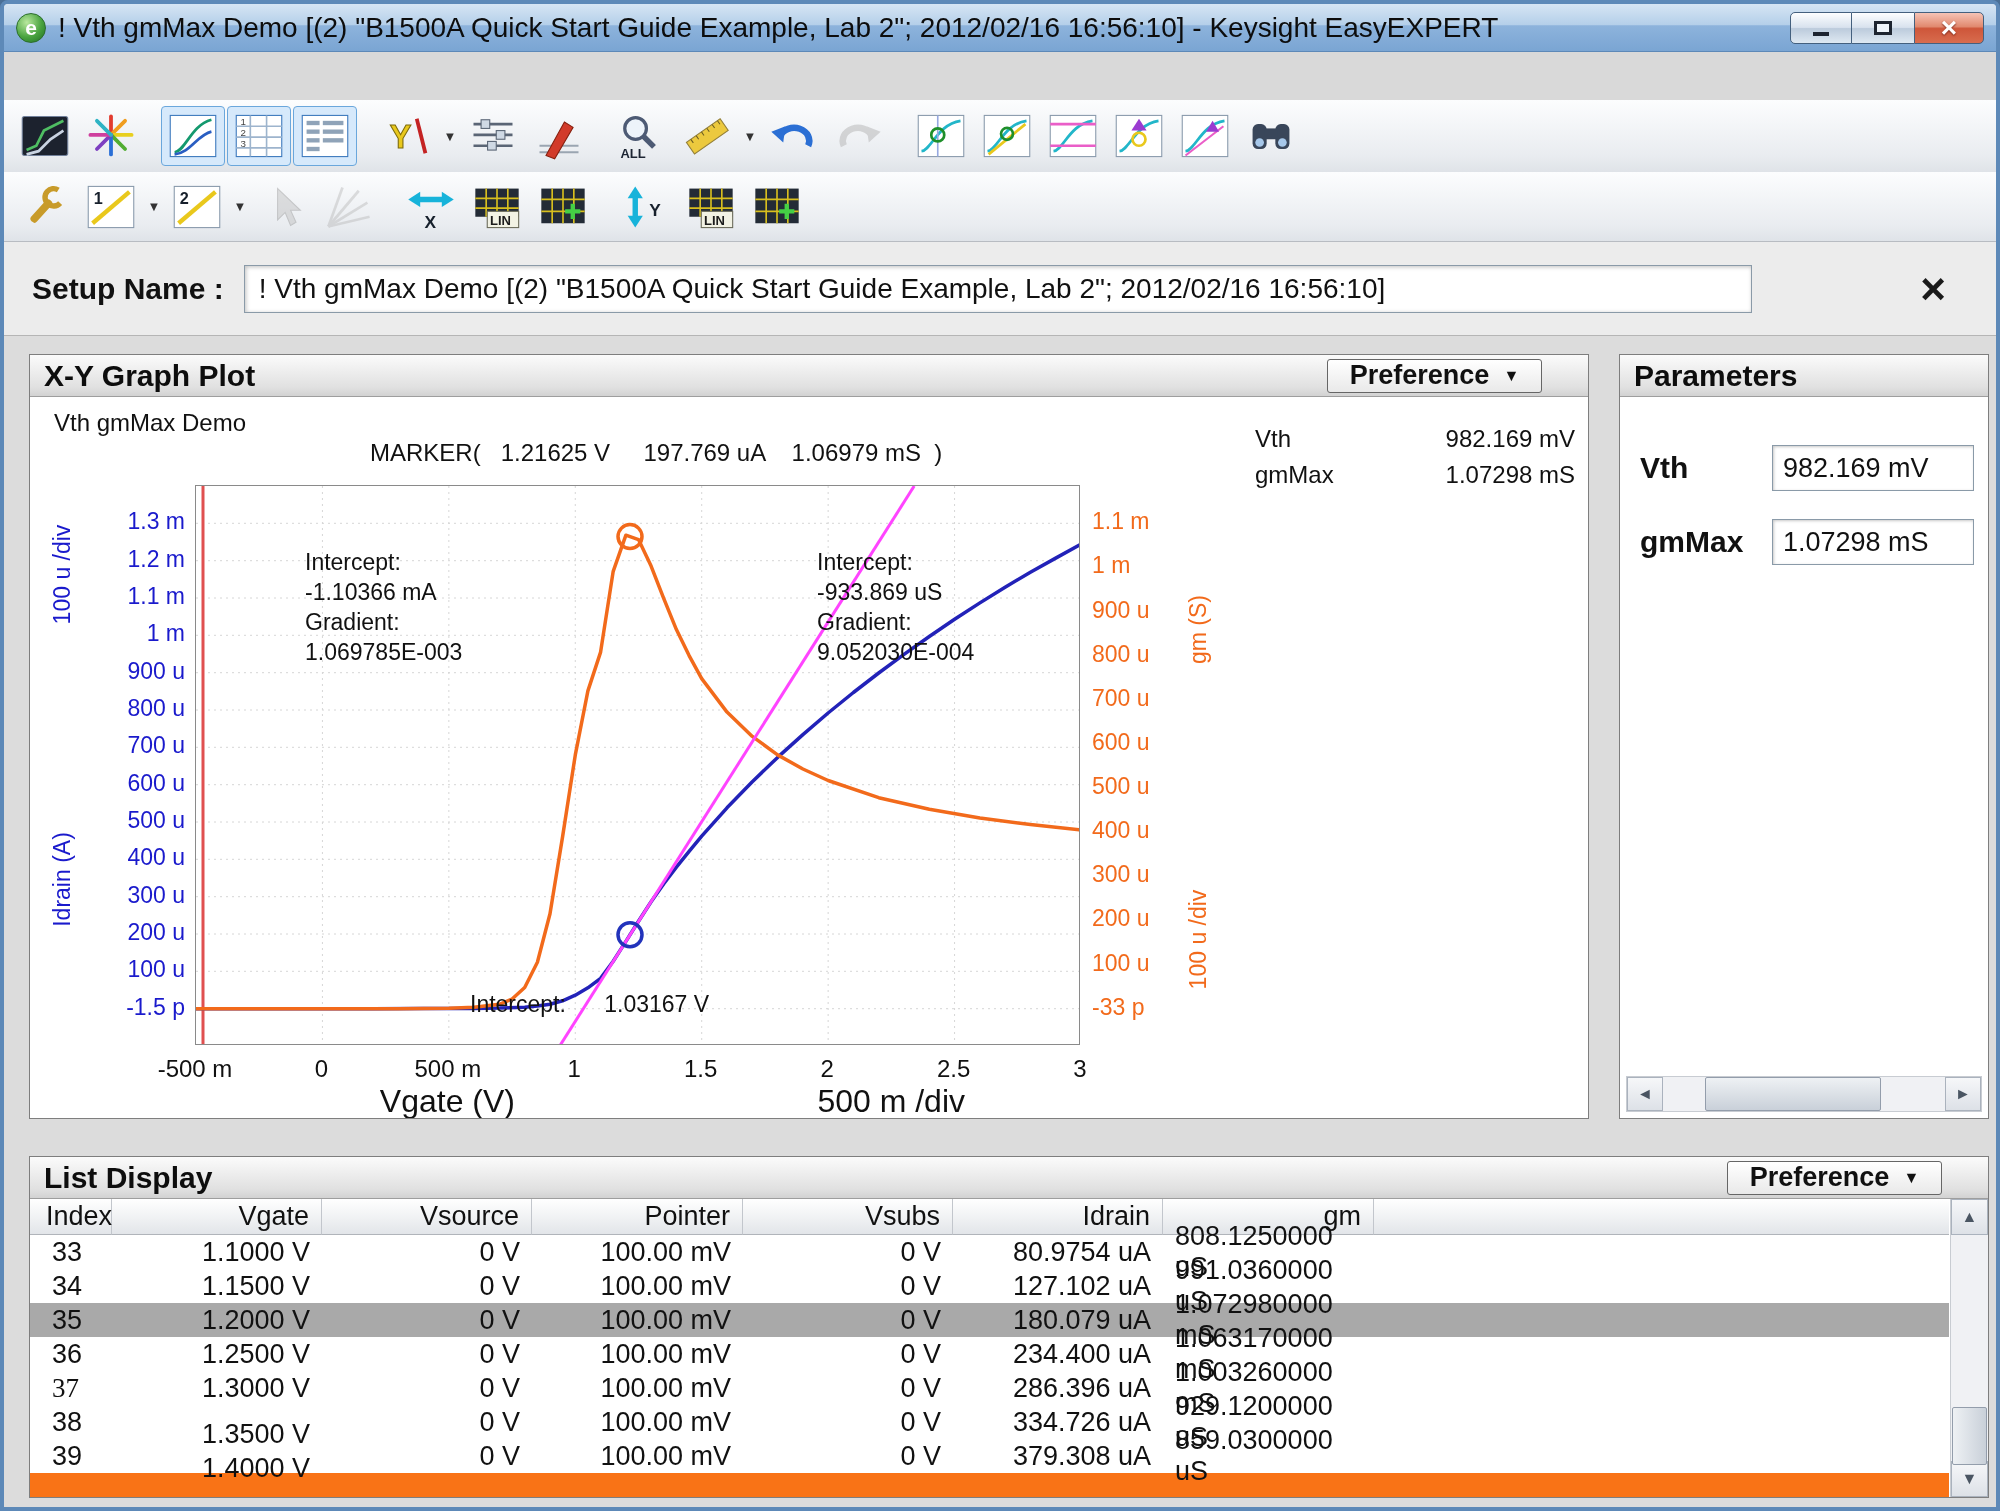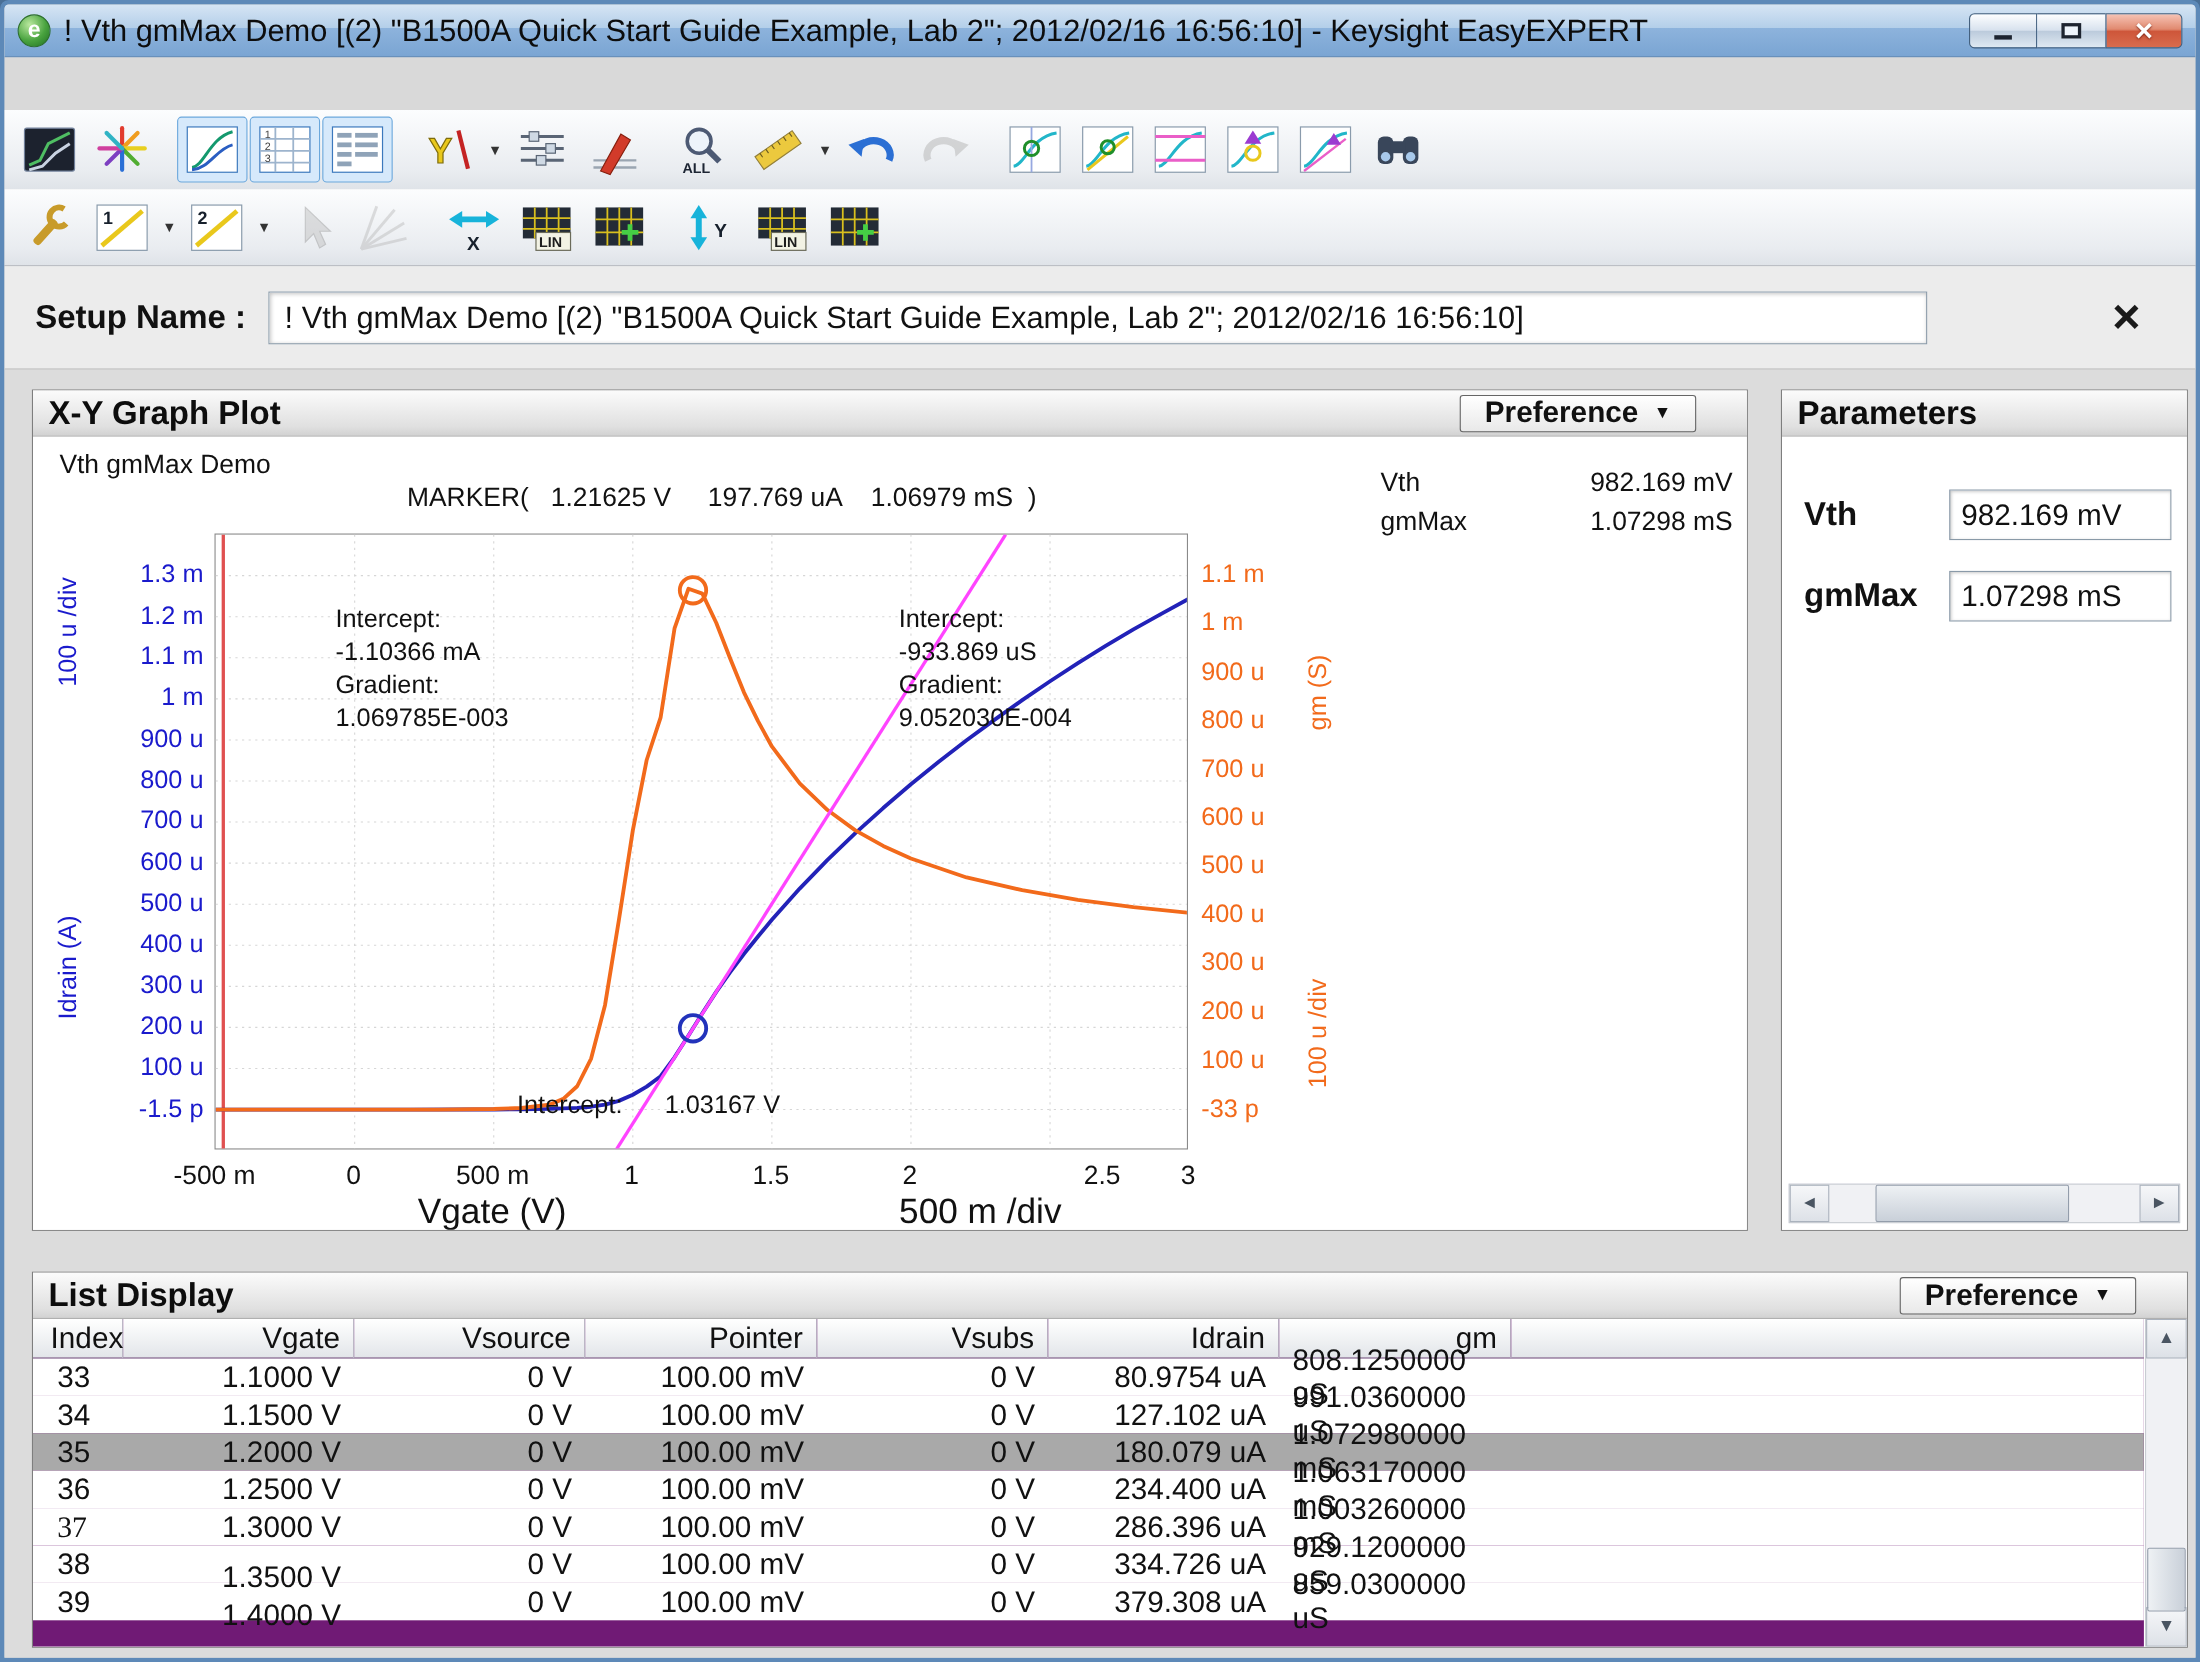--- a/index.html
+++ b/index.html
@@ -60,21 +60,21 @@
   .anno{position:absolute;font-size:23px;line-height:30px;color:#111;white-space:pre;}
   
   .param-row{position:absolute;left:20px;display:flex;align-items:center;}
   .param-label{font-size:30px;font-weight:bold;width:132px;}
   .param-input{width:202px;height:46px;border:1px solid #8a9aa8;box-shadow:inset 1px 1px 3px rgba(0,0,0,.22);font-size:27px;display:flex;align-items:center;padding:0 10px;background:#fff;}
   .hscroll{position:absolute;left:6px;right:6px;bottom:6px;height:36px;background:#f0f1f4;border:1px solid #c8ccd2;display:flex;}
   .scroll-btn{width:36px;background:linear-gradient(#f6f7f9,#dde1e7);border:1px solid #aab2bd;color:#4a5562;font-size:16px;display:flex;align-items:center;justify-content:center;flex:none;}
   .hscroll .track{flex:1;position:relative;}
   .hthumb{position:absolute;left:42px;width:176px;top:0;bottom:0;background:linear-gradient(#eef1f4,#c9d0d9);border:1px solid #939dab;border-radius:2px;}
   
-  #list-table{position:absolute;top:0;left:0;right:39px;bottom:0;background:#701a75;overflow:hidden;}
+  #list-table{position:absolute;top:0;left:0;right:39px;bottom:0;background:#f97316;overflow:hidden;}
   .lt-header{display:flex;height:36px;}
   .lt-hcell{background:linear-gradient(#ffffff,#eef0f2 60%,#e2e5e9);border-right:1px solid #c2c6cc;border-bottom:1px solid #b0b4ba;font-size:27px;display:flex;align-items:center;justify-content:flex-end;padding:0 12px;flex:none;}
   .lt-hcell.first{justify-content:flex-start;padding-left:16px;}
   .lt-hcell.filler{flex:1;border-right:none;}
   .lt-row{display:flex;height:34px;font-size:27px;background:#fff;}
   .lt-row.selected{background:#a9a9a9;}
   .lt-cell{display:flex;align-items:center;justify-content:flex-end;padding:0 12px;flex:none;}
   .lt-cell.first{justify-content:flex-start;padding-left:22px;}
   .lt-cell.filler{flex:1;}
   .vscroll{position:absolute;top:0;right:0;bottom:0;width:38px;background:#f0f1f4;border-left:1px solid #c8ccd2;display:flex;flex-direction:column;}
@@ -449,21 +449,21 @@
           <div class="ytick-r" style="left: 1062px; top: 464.279px;">300 u</div>
           <div class="ytick-r" style="left: 1062px; top: 508.408px;">200 u</div>
           <div class="ytick-r" style="left: 1062px; top: 552.537px;">100 u</div>
           <div class="ytick-r" style="left: 1062px; top: 596.667px;">-33 p</div>
           <div class="xtick" style="left: 100px; top: 658px; text-align: center;">-500 m</div>
           <div class="xtick" style="left: 226.429px; top: 658px;">0</div>
           <div class="xtick" style="left: 352.857px; top: 658px;">500 m</div>
           <div class="xtick" style="left: 479.286px; top: 658px;">1</div>
           <div class="xtick" style="left: 605.714px; top: 658px;">1.5</div>
           <div class="xtick" style="left: 732.143px; top: 658px;">2</div>
-          <div class="xtick" style="left: 858.571px; top: 658px; text-align: right;">2.5</div>
+          <div class="xtick" style="left: 858.571px; top: 658px;">2.5</div>
           <div class="xtick" style="left: 985px; top: 658px;">3</div>
         </div>
     </div>
 
     <div class="panel" id="params-panel">
       <div class="panel-header">
         <span class="panel-title">Parameters</span>
       </div>
       <div class="panel-body">
         <div class="param-row" style="top:48px">

